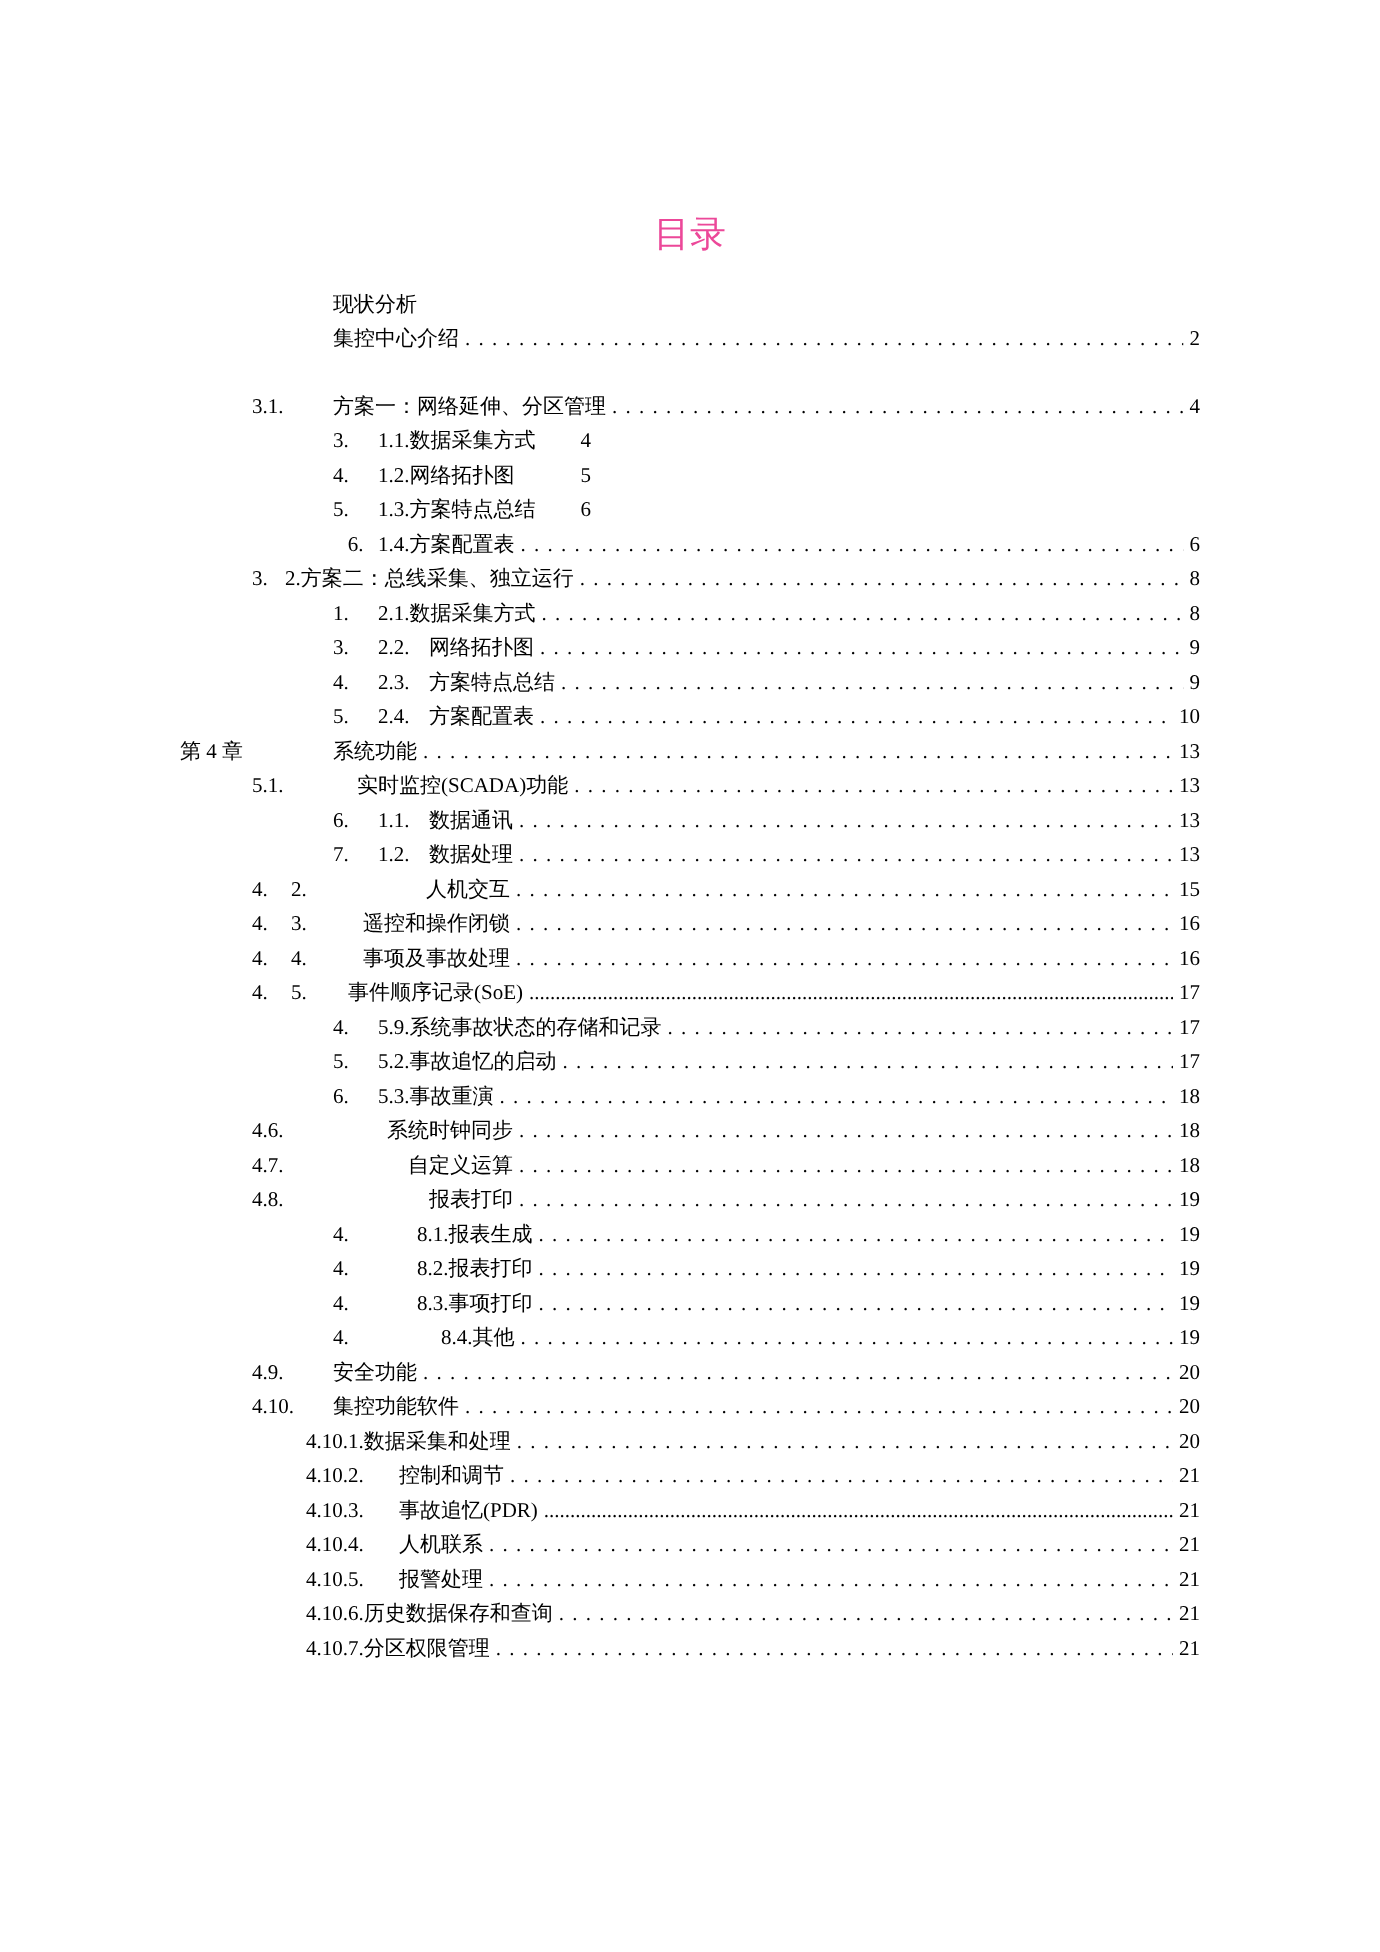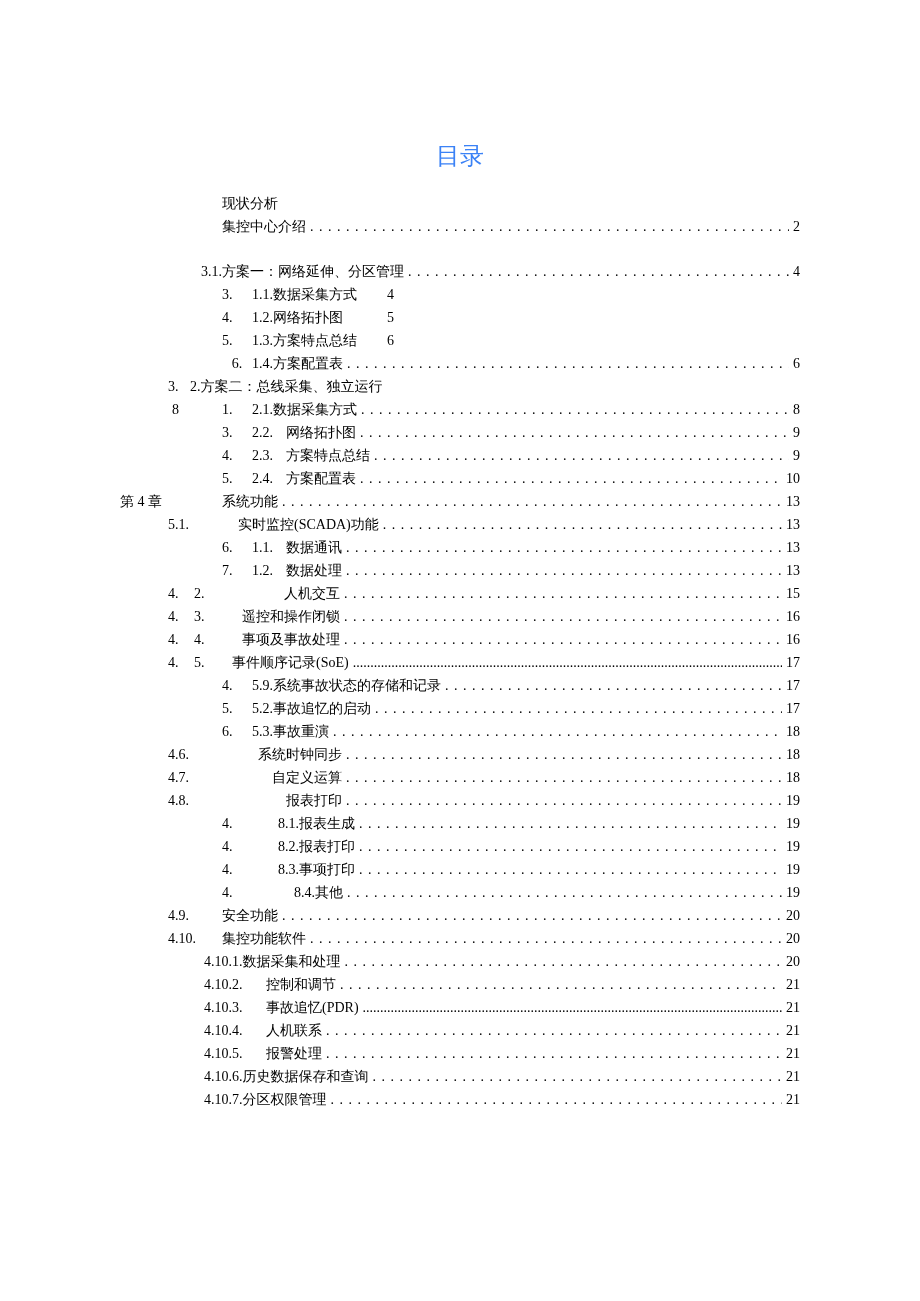--- a/index.html
+++ b/index.html
@@ -11,21 +11,21 @@
       width: 920px;
       height: 1301px;
       position: relative;
     }
     .page {
       padding: 140px 120px 80px 120px;
     }
     .title {
       text-align: center;
       font-size: 24px;
-      color: #3b82f6;
+      color: #ec4899;
       font-weight: normal;
       margin-bottom: 20px;
       font-family: "SimSun", "宋体", serif;
     }
     .toc-container {
       width: 100%;
     }
     .row {
       position: relative;
       line-height: 1.65;
@@ -70,42 +70,42 @@
         <span class="leader"> .  .  .  .  .  .  .  .  .  .  .  .  .  .  .  .  .  .  .  .  .  .  .  .  .  .  .  .  .  .  .  .  .  .  .  .  .  .  .  .  .  .  .  .  .  .  .  .  .  .  .  .  .  .  .  .  .  .  .  .  .  .  .  .  .  .  .  .  .  .  .  .  .  .  .  .  .  .  .  .  .  .  .  .  .  .  .  .  .  .  .  .  .  .  .  .  .  .  .  .  .  .  .  .  .  .  .  .  .  .  .  .  .  .  .  .  .  .  .  .  .  .  .  .  .  .  .  .  .  .  .  .  .  .  .  .  .  .  .  .  .  .  .  .  .  .  .  .  .  .  .  .  .  .  .  .  .  .  .  .  .  .  .  .  .  .  .  .  .  .  .  .  .  .  .  .  .  .  .  .  .  .  .  .  .  .  .  .  .  .  .  .  .  .  .  .  .  .  .  . </span>
         <span class="page-num">2</span>
       </div>
       <div class="row" style="padding-left: 102px;">
         <span class="left-part"><span>集控中心介绍</span></span>
         <span class="leader"> .  .  .  .  .  .  .  .  .  .  .  .  .  .  .  .  .  .  .  .  .  .  .  .  .  .  .  .  .  .  .  .  .  .  .  .  .  .  .  .  .  .  .  .  .  .  .  .  .  .  .  .  .  .  .  .  .  .  .  .  .  .  .  .  .  .  .  .  .  .  .  .  .  .  .  .  .  .  .  .  .  .  .  .  .  .  .  .  .  .  .  .  .  .  .  .  .  .  .  .  .  .  .  .  .  .  .  .  .  .  .  .  .  .  .  .  .  .  .  .  .  .  .  .  .  .  .  .  .  .  .  .  .  .  .  .  .  .  .  .  .  .  .  .  .  .  .  .  .  .  .  .  .  .  .  .  .  .  .  .  .  .  .  .  .  .  .  .  .  .  .  .  .  .  .  .  .  .  .  .  .  .  .  .  .  .  .  .  .  .  .  .  .  .  .  .  .  .  .  . </span>
         <span class="page-num">2</span>
       </div>
       <div style="height: 22px;"></div>
       <div class="row" style="padding-left: 48px;">
-        <span class="left-part"><span class="w-pref" style="width: 54px; text-align: right;">3.1.</span><span>方案一：网络延伸、分区管理</span></span>
+        <span class="left-part"><span class="w-pref" style="width: 54px;">3.1.</span><span>方案一：网络延伸、分区管理</span></span>
         <span class="leader"> .  .  .  .  .  .  .  .  .  .  .  .  .  .  .  .  .  .  .  .  .  .  .  .  .  .  .  .  .  .  .  .  .  .  .  .  .  .  .  .  .  .  .  .  .  .  .  .  .  .  .  .  .  .  .  .  .  .  .  .  .  .  .  .  .  .  .  .  .  .  .  .  .  .  .  .  .  .  .  .  .  .  .  .  .  .  .  .  .  .  .  .  .  .  .  .  .  .  .  .  .  .  .  .  .  .  .  .  .  .  .  .  .  .  .  .  .  .  .  .  .  .  .  .  .  .  .  .  .  .  .  .  .  .  .  .  .  .  .  .  .  .  .  .  .  .  .  .  .  .  .  .  .  .  .  .  .  .  .  .  .  .  .  .  .  .  .  .  .  .  .  .  .  .  .  .  .  .  .  .  .  .  .  .  .  .  .  .  .  .  .  .  .  .  .  .  .  .  .  . </span>
         <span class="page-num">4</span>
       </div>
       <div class="row" style="padding-left: 102px;">
         <span class="left-part"><span class="w-pref" style="width: 30px;">3.</span><span>1.1.数据采集方式</span><span style="display: inline-block; width: 30px;"></span><span>4</span></span>
         <span class="leader-none"></span>
       </div>
       <div class="row" style="padding-left: 102px;">
         <span class="left-part"><span class="w-pref" style="width: 30px;">4.</span><span>1.2.网络拓扑图</span><span style="display: inline-block; width: 44px;"></span><span>5</span></span>
         <span class="leader-none"></span>
       </div>
       <div class="row" style="padding-left: 102px;">
         <span class="left-part"><span class="w-pref" style="width: 30px;">5.</span><span>1.3.方案特点总结</span><span style="display: inline-block; width: 30px;"></span><span>6</span></span>
         <span class="leader-none"></span>
       </div>
       <div class="row" style="padding-left: 102px; text-align: center;">
         <span class="left-part"><span class="w-pref" style="width: 30px;">6.</span><span>1.4.方案配置表</span></span>
         <span class="leader"> .  .  .  .  .  .  .  .  .  .  .  .  .  .  .  .  .  .  .  .  .  .  .  .  .  .  .  .  .  .  .  .  .  .  .  .  .  .  .  .  .  .  .  .  .  .  .  .  .  .  .  .  .  .  .  .  .  .  .  .  .  .  .  .  .  .  .  .  .  .  .  .  .  .  .  .  .  .  .  .  .  .  .  .  .  .  .  .  .  .  .  .  .  .  .  .  .  .  .  .  .  .  .  .  .  .  .  .  .  .  .  .  .  .  .  .  .  .  .  .  .  .  .  .  .  .  .  .  .  .  .  .  .  .  .  .  .  .  .  .  .  .  .  .  .  .  .  .  .  .  .  .  .  .  .  .  .  .  .  .  .  .  .  .  .  .  .  .  .  .  .  .  .  .  .  .  .  .  .  .  .  .  .  .  .  .  .  .  .  .  .  .  .  .  .  .  .  .  .  . </span>
         <span class="page-num">6</span>
       </div>
-      <div class="row" style="padding-left: 48px; flex-direction: column;">
+      <div class="row" style="padding-left: 48px;">
         <span class="left-part"><span class="w-pref" style="width: 22px;">3.</span><span>2.方案二：总线采集、独立运行</span></span>
         <span class="leader"> .  .  .  .  .  .  .  .  .  .  .  .  .  .  .  .  .  .  .  .  .  .  .  .  .  .  .  .  .  .  .  .  .  .  .  .  .  .  .  .  .  .  .  .  .  .  .  .  .  .  .  .  .  .  .  .  .  .  .  .  .  .  .  .  .  .  .  .  .  .  .  .  .  .  .  .  .  .  .  .  .  .  .  .  .  .  .  .  .  .  .  .  .  .  .  .  .  .  .  .  .  .  .  .  .  .  .  .  .  .  .  .  .  .  .  .  .  .  .  .  .  .  .  .  .  .  .  .  .  .  .  .  .  .  .  .  .  .  .  .  .  .  .  .  .  .  .  .  .  .  .  .  .  .  .  .  .  .  .  .  .  .  .  .  .  .  .  .  .  .  .  .  .  .  .  .  .  .  .  .  .  .  .  .  .  .  .  .  .  .  .  .  .  .  .  .  .  .  .  . </span>
         <span class="page-num">8</span>
       </div>
       <div class="row" style="padding-left: 102px;">
         <span class="left-part"><span class="w-pref" style="width: 30px;">1.</span><span>2.1.数据采集方式</span></span>
         <span class="leader"> .  .  .  .  .  .  .  .  .  .  .  .  .  .  .  .  .  .  .  .  .  .  .  .  .  .  .  .  .  .  .  .  .  .  .  .  .  .  .  .  .  .  .  .  .  .  .  .  .  .  .  .  .  .  .  .  .  .  .  .  .  .  .  .  .  .  .  .  .  .  .  .  .  .  .  .  .  .  .  .  .  .  .  .  .  .  .  .  .  .  .  .  .  .  .  .  .  .  .  .  .  .  .  .  .  .  .  .  .  .  .  .  .  .  .  .  .  .  .  .  .  .  .  .  .  .  .  .  .  .  .  .  .  .  .  .  .  .  .  .  .  .  .  .  .  .  .  .  .  .  .  .  .  .  .  .  .  .  .  .  .  .  .  .  .  .  .  .  .  .  .  .  .  .  .  .  .  .  .  .  .  .  .  .  .  .  .  .  .  .  .  .  .  .  .  .  .  .  .  . </span>
         <span class="page-num">8</span>
       </div>
       <div class="row" style="padding-left: 102px;">

